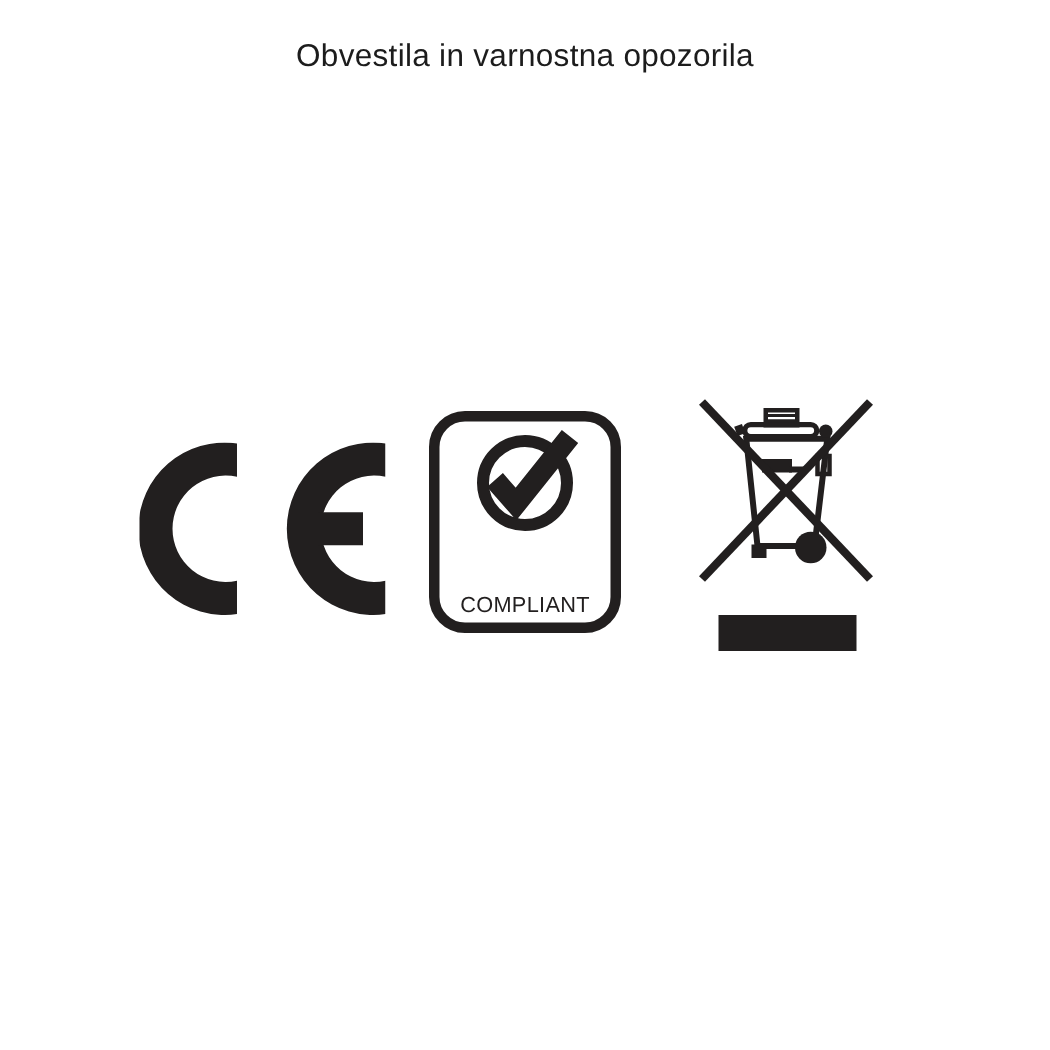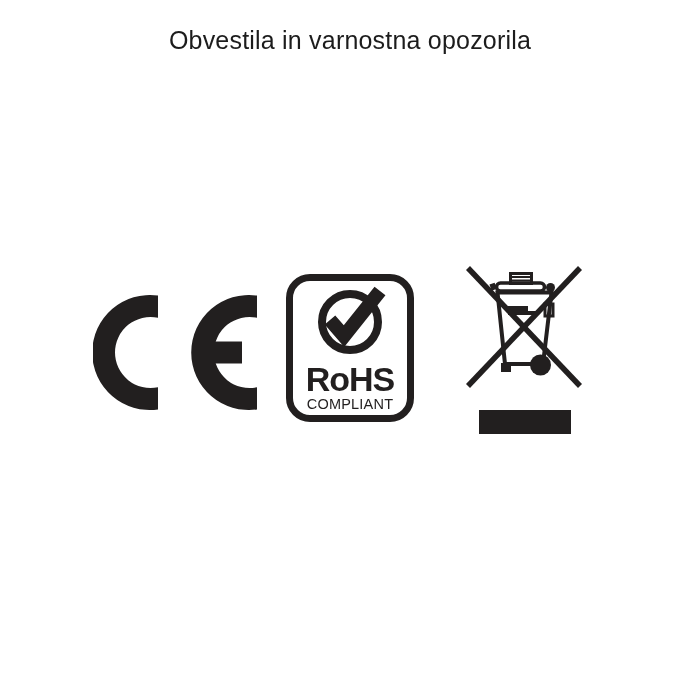--- a/index.html
+++ b/index.html
@@ -12,21 +12,21 @@
     position:relative;
     width:700px;height:700px;
     background:var(--bg);
     overflow:hidden;
     font-family:"Liberation Sans","DejaVu Sans",sans-serif;
   }
   .page-title{
     position:absolute;
     top:26px;left:0;width:700px;
     text-align:center;
-    font-size:25px;
+    font-size:21px;
     font-weight:400;
     color:var(--title);
     letter-spacing:0.2px;
   }
   .mark{position:absolute;}
   .mark svg{display:block;}
   
   .ce-mark{left:93px;top:295px;width:164px;height:115px;}
   
   .rohs-badge{
@@ -72,21 +72,20 @@
 
       <path fill="#221f1f" d="M119,46.5 H149 V68.5 H119 Z"></path>
     </svg>
   </div>
 
   <div class="mark rohs-badge">
     <svg class="rohs-check" viewBox="0 0 114 134">
       <circle cx="57" cy="41" r="28" fill="none" stroke="#221f1f" stroke-width="8"></circle>
       <path d="M37,39 L51,55 L87,10" fill="none" stroke="#221f1f" stroke-width="14" stroke-linecap="butt" stroke-linejoin="miter"></path>
     </svg>
-    <div class="rohs-line1">RoHS</div>
     <div class="rohs-line2">COMPLIANT</div>
   </div>
 
   <div class="mark weee-mark">
     <svg width="120" height="170" viewBox="0 0 120 170">
 
       <path d="M33.5,26.5 L87.5,26.5 L79,98 L41,98 Z" fill="none" stroke="#221f1f" stroke-width="4"></path>
 
       <rect x="32.5" y="17" width="48" height="8" rx="4" fill="none" stroke="#221f1f" stroke-width="3.5"></rect>
 

